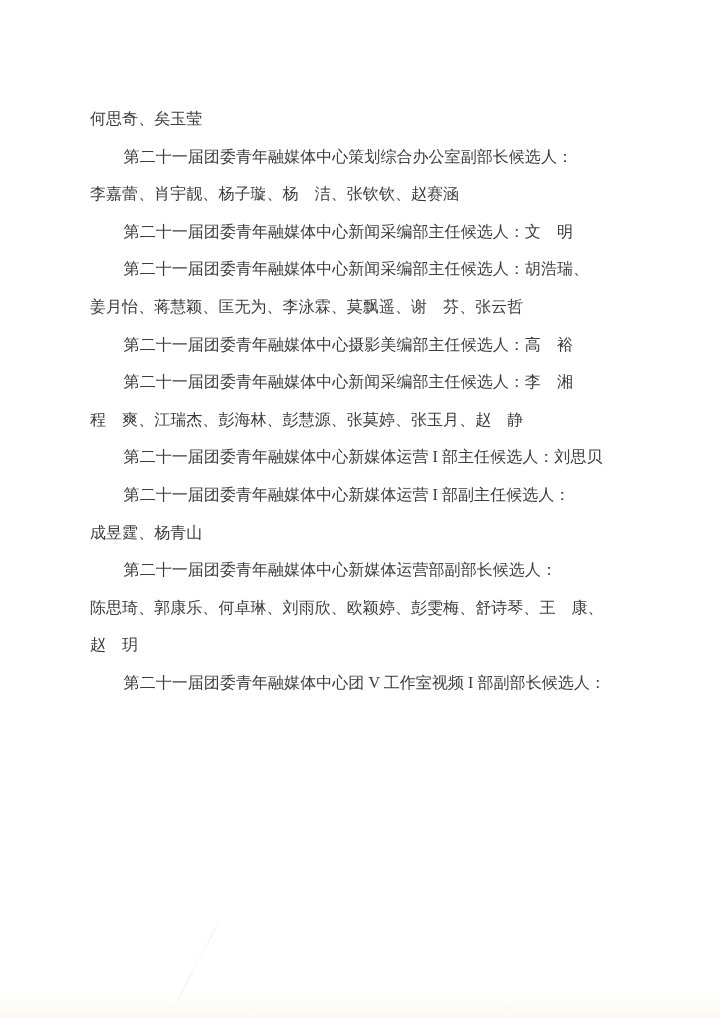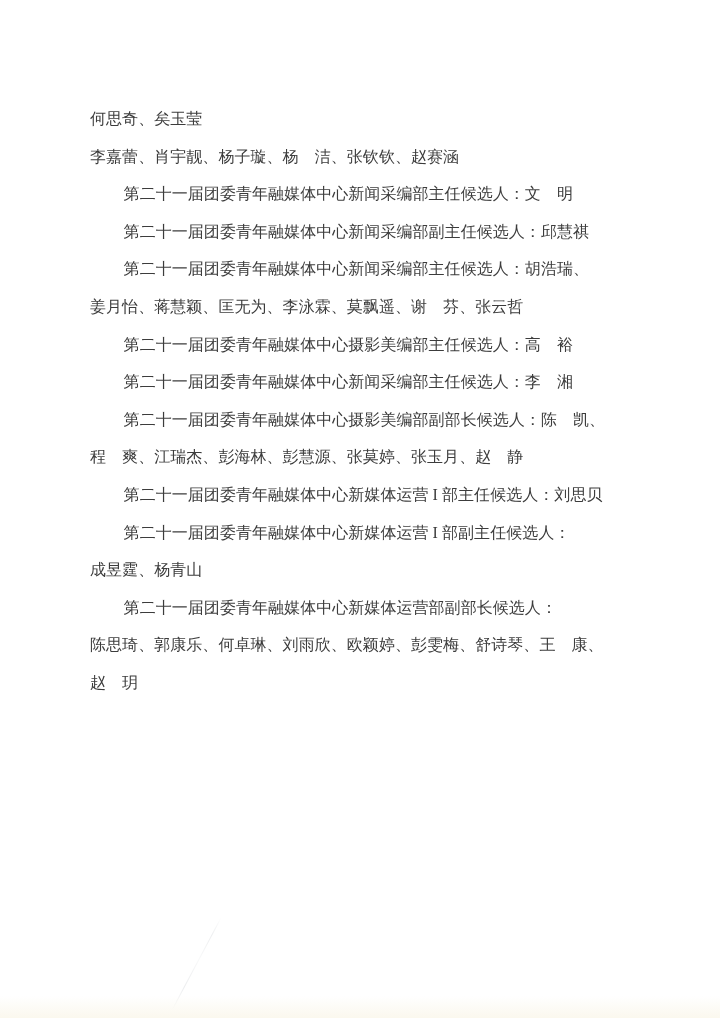--- a/index.html
+++ b/index.html
@@ -62,31 +62,31 @@
     pointer-events: none;
   }
 </style>
 </head>
 <body>
 
 <div class="page">
   <div class="doc-body">
 
   <div class="text-line">何思奇、矣玉莹</div>
+      <div class="text-line indent">第二十一届团委青年融媒体中心策划综合办公室副部长候选人：</div>
       <div class="text-line">李嘉蕾、肖宇靓、杨子璇、杨　洁、张钦钦、赵赛涵</div>
       <div class="text-line indent">第二十一届团委青年融媒体中心新闻采编部主任候选人：文　明</div>
-      <div class="text-line indent">第二十一届团委青年融媒体中心新闻采编部副主任候选人：邱慧祺</div>
       <div class="text-line indent">第二十一届团委青年融媒体中心新闻采编部主任候选人：胡浩瑞、</div>
       <div class="text-line">姜月怡、蒋慧颖、匡无为、李泳霖、莫飘遥、谢　芬、张云哲</div>
       <div class="text-line indent">第二十一届团委青年融媒体中心摄影美编部主任候选人：高　裕</div>
       <div class="text-line indent">第二十一届团委青年融媒体中心新闻采编部主任候选人：李　湘</div>
-      <div class="text-line indent">第二十一届团委青年融媒体中心摄影美编部副部长候选人：陈　凯、</div>
       <div class="text-line">程　爽、江瑞杰、彭海林、彭慧源、张莫婷、张玉月、赵　静</div>
       <div class="text-line indent">第二十一届团委青年融媒体中心新媒体运营 I 部主任候选人：刘思贝</div>
       <div class="text-line indent">第二十一届团委青年融媒体中心新媒体运营 I 部副主任候选人：</div>
       <div class="text-line">成昱霆、杨青山</div>
       <div class="text-line indent">第二十一届团委青年融媒体中心新媒体运营部副部长候选人：</div>
       <div class="text-line">陈思琦、郭康乐、何卓琳、刘雨欣、欧颖婷、彭雯梅、舒诗琴、王　康、</div>
       <div class="text-line">赵　玥</div>
+      <div class="text-line indent">第二十一届团委青年融媒体中心团 V 工作室视频 I 部副部长候选人：</div>
     </div>
   <div class="scan-artifact"></div>
   <div class="bottom-tint"></div>
 </div>
 
 </body></html>

